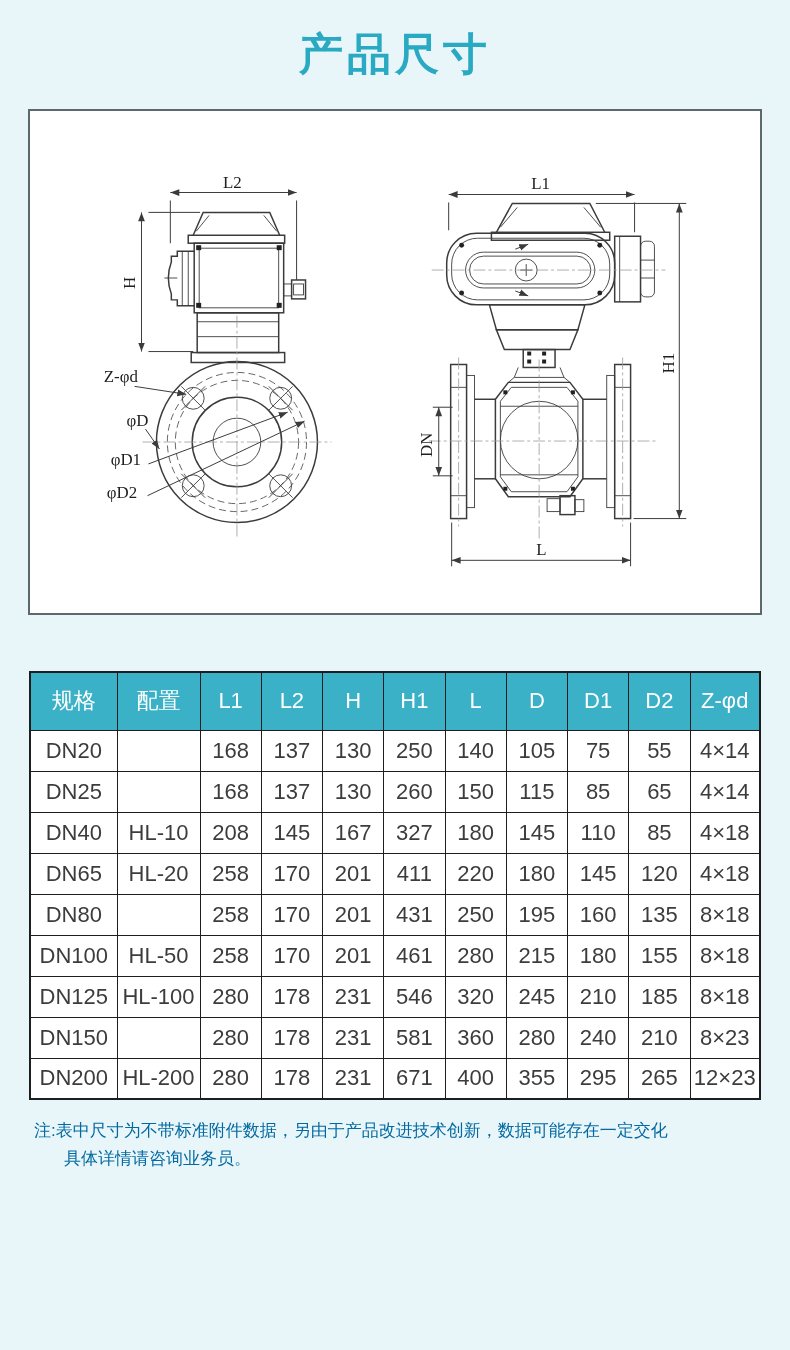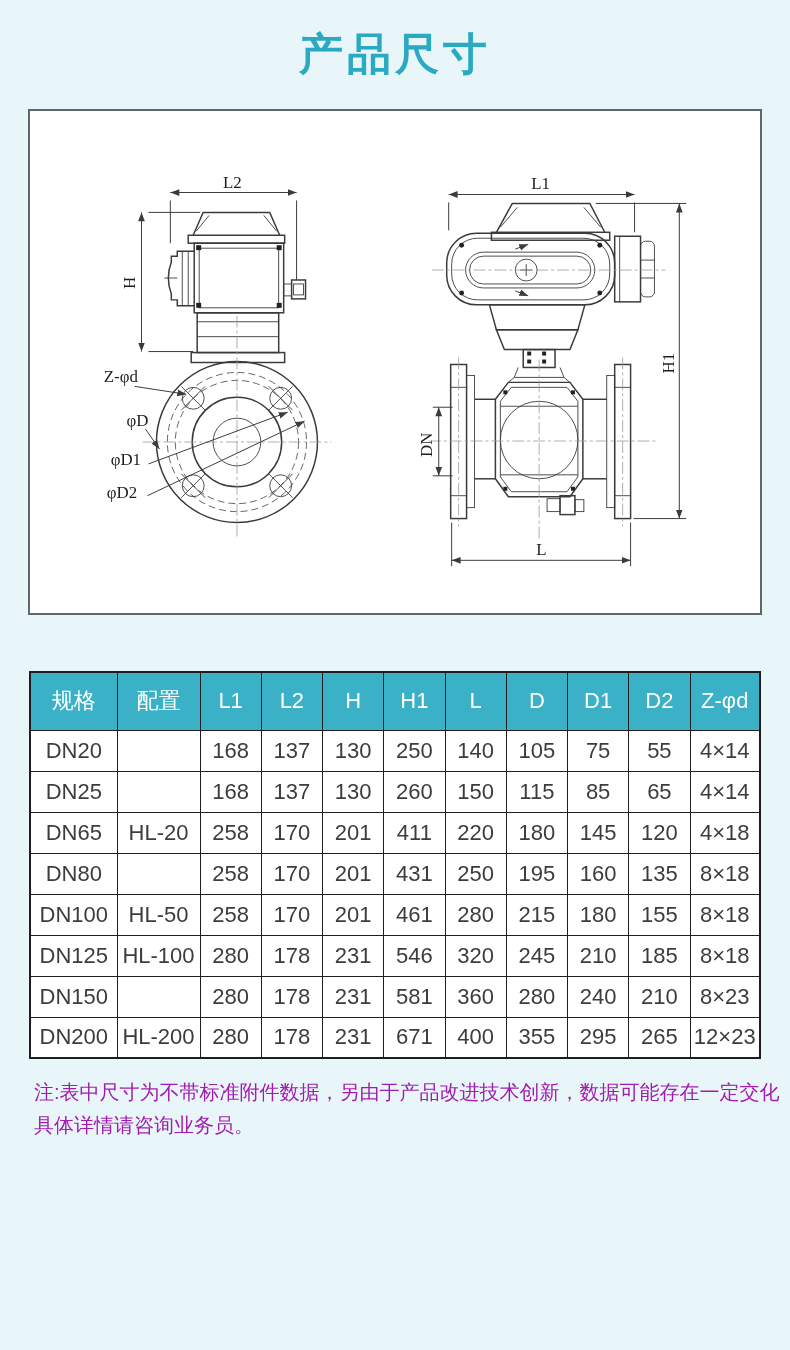--- a/index.html
+++ b/index.html
@@ -51,25 +51,25 @@
     border:1px solid #1e1e1e;
     text-align:center;
     background:#ffffff;
   }
   .dims-table th:nth-child(1){ width:87px; }
   .dims-table th:nth-child(2){ width:83px; }
   .dims-table th:nth-child(11){ width:70px; }
 
   .note {
     margin:17px 0 0 34px;
-    font-size:20px;
-    color:#a21caf;
+    font-size:17px;
+    color:#0369a1;
     line-height:1.65;
   }
-  .note .line2 { }
+  .note .line2 { margin-left:30px; }
 
   
   .ol  { fill:none; stroke:#3b3b3b; stroke-width:1.5; }
   .th1 { fill:none; stroke:#3b3b3b; stroke-width:0.9; }
   .cl  { fill:none; stroke:#9a9a9a; stroke-width:0.8; stroke-dasharray:12 3 3 3; }
   .dsh { fill:none; stroke:#555555; stroke-width:0.9; stroke-dasharray:7 4; }
   .dim { fill:none; stroke:#3b3b3b; stroke-width:1; }
   .blk { fill:#222222; stroke:none; }
   .dtxt { font-family:"Liberation Serif", serif; font-size:17px; fill:#1e1e1e; }
 </style>
@@ -294,20 +294,33 @@
         <td>137</td>
         <td>130</td>
         <td>260</td>
         <td>150</td>
         <td>115</td>
         <td>85</td>
         <td>65</td>
         <td>4×14</td>
       </tr>
       <tr>
+        <td>DN40</td>
+        <td>HL-10</td>
+        <td>208</td>
+        <td>145</td>
+        <td>167</td>
+        <td>327</td>
+        <td>180</td>
+        <td>145</td>
+        <td>110</td>
+        <td>85</td>
+        <td>4×18</td>
+      </tr>
+      <tr>
         <td>DN65</td>
         <td>HL-20</td>
         <td>258</td>
         <td>170</td>
         <td>201</td>
         <td>411</td>
         <td>220</td>
         <td>180</td>
         <td>145</td>
         <td>120</td>

